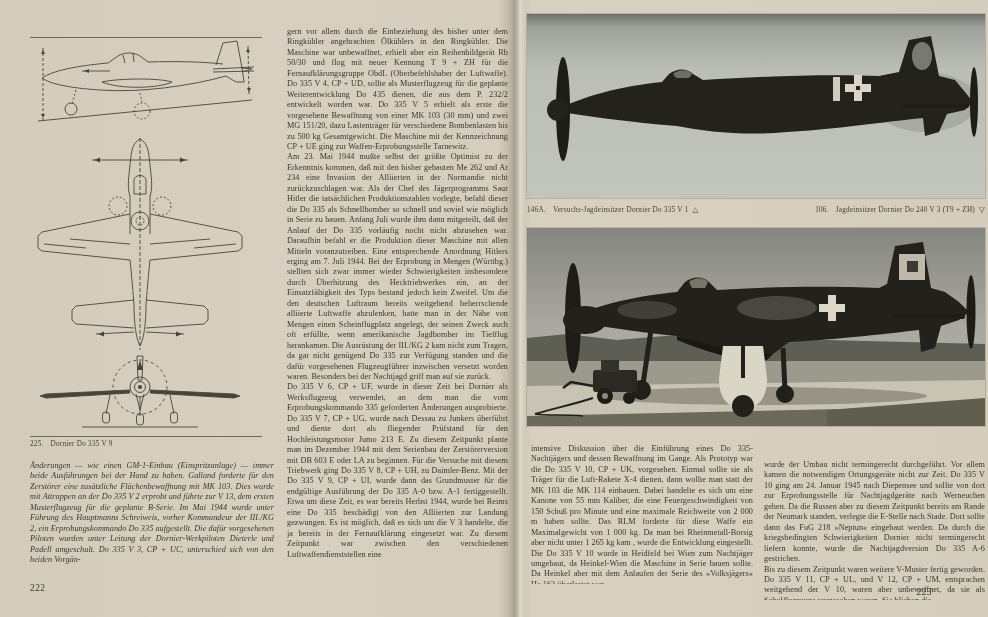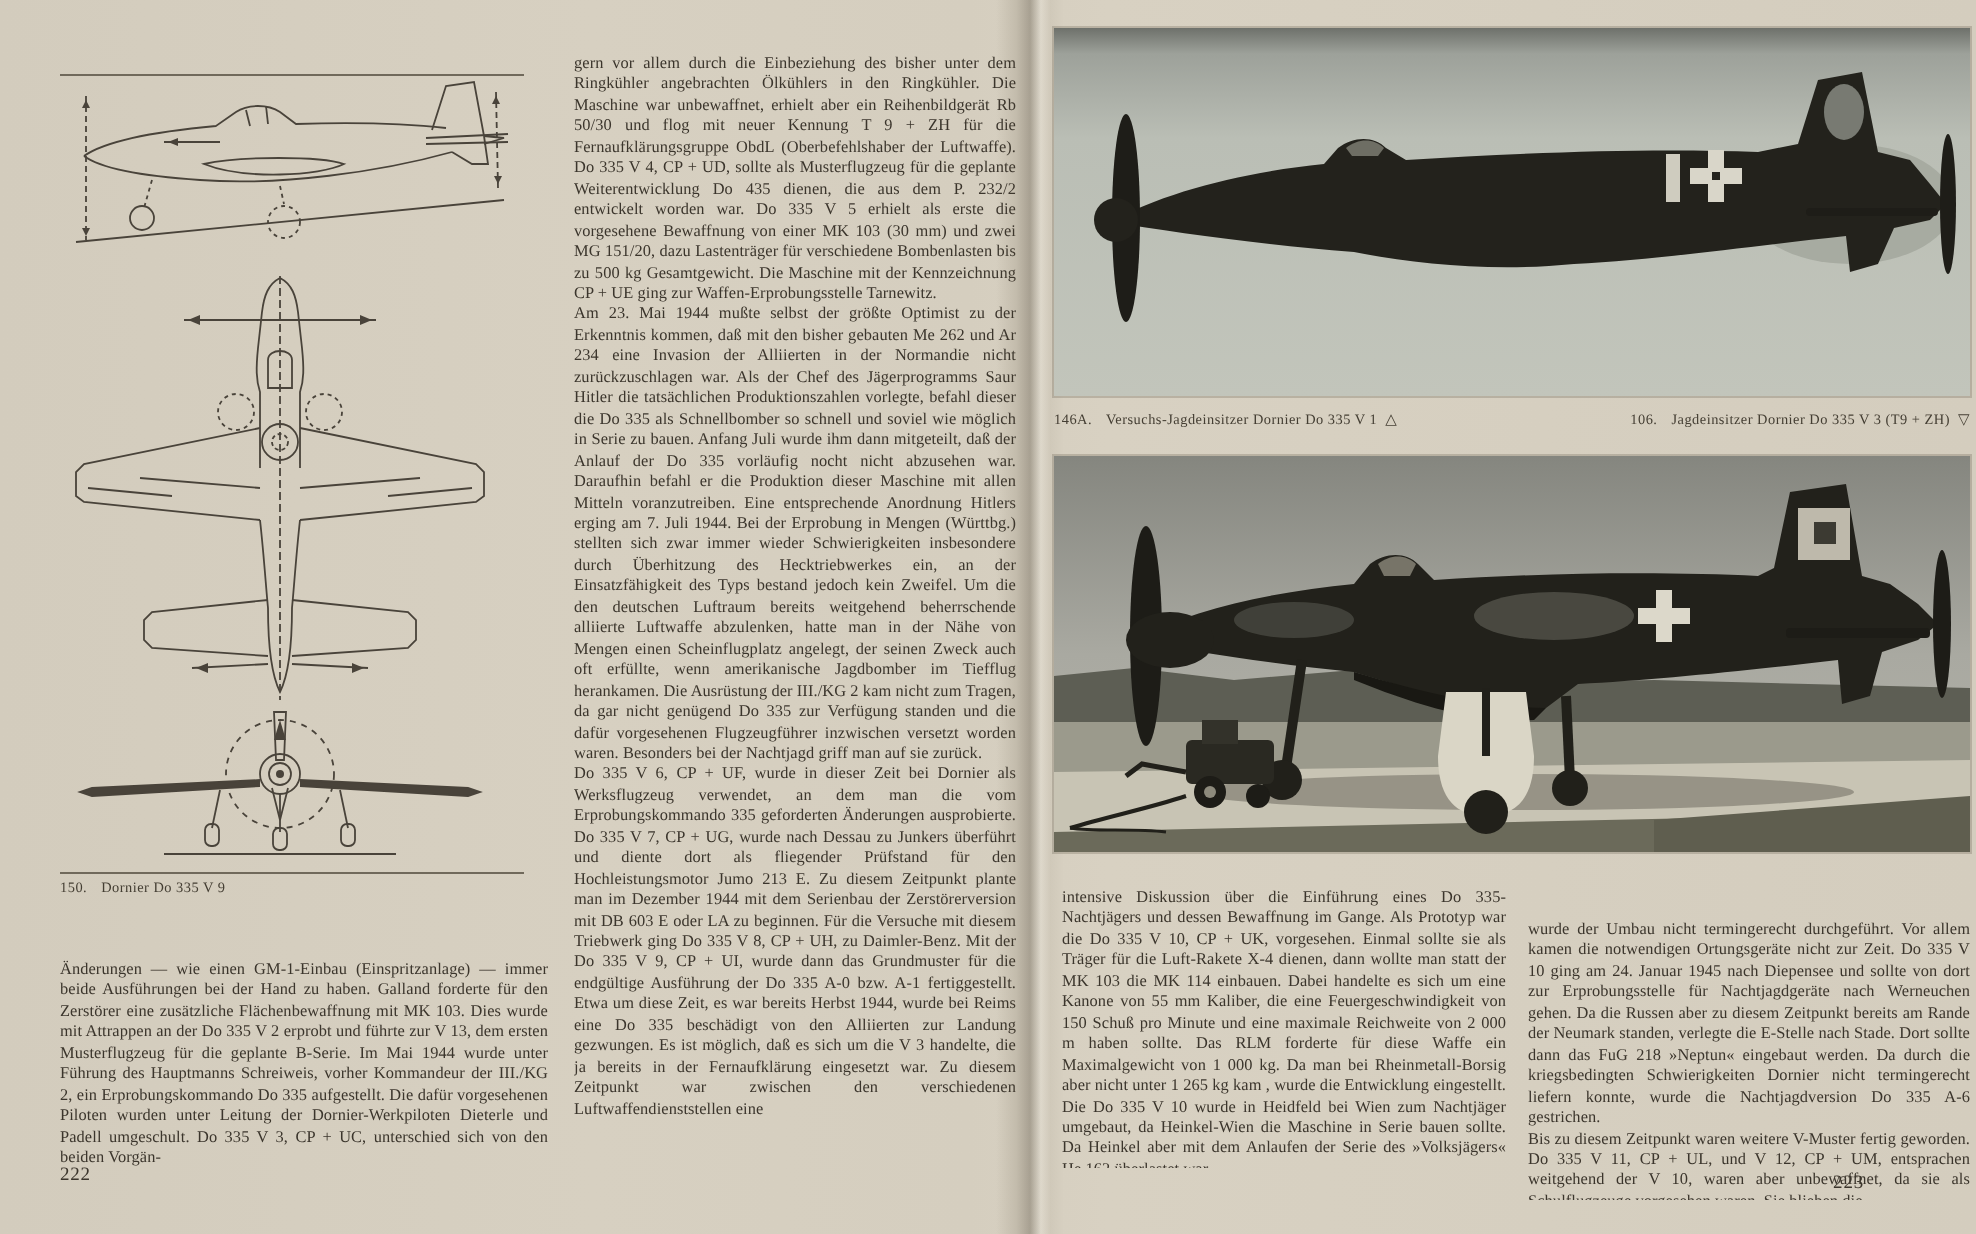--- a/index.html
+++ b/index.html
@@ -135,24 +135,24 @@
           <rect x="106.5" y="376" width="7" height="11" rx="3"></rect>
 
           <path d="M106 356 L110 372 L114 356"></path>
 
           <line x1="52" y1="389" x2="168" y2="389"></line>
         </g>
       </svg>
     </div>
 
     <div class="fig-caption" style="left:30px; top:440px;">
-      <span class="cap-label">150.</span><span>Dornier Do 335 V 9</span>
-    </div>
-
-    <div class="body-col" style="left:30px; top:480px; width:244px; height:119px;">
+      <span class="cap-label">225.</span><span>Dornier Do 335 V 9</span>
+    </div>
+
+    <div class="body-col" style="left:30px; top:461px; width:244px; height:119px;font-style:italic;">
       <p>Änderungen — wie einen GM-1-Einbau (Einspritzanlage) — immer beide Ausführungen bei der Hand zu haben. Galland forderte für den Zerstörer eine zusätzliche Flächenbewaffnung mit MK 103. Dies wurde mit Attrappen an der Do 335 V 2 erprobt und führte zur V 13, dem ersten Musterflugzeug für die geplante B-Serie. Im Mai 1944 wurde unter Führung des Hauptmanns Schreiweis, vorher Kommandeur der III./KG 2, ein Erprobungskommando Do 335 aufgestellt. Die dafür vorgesehenen Piloten wurden unter Leitung der Dornier-Werkpiloten Dieterle und Padell umgeschult. Do 335 V 3, CP + UC, unterschied sich von den beiden Vorgän-</p>
     </div>
 
     <div class="page-number" style="left:30px; top:583px;">222</div>
 
     <div class="body-col" style="left:287px; top:27px; width:221px; height:560px;">
       <p>gern vor allem durch die Einbeziehung des bisher unter dem Ringkühler angebrachten Ölkühlers in den Ringkühler. Die Maschine war unbewaffnet, erhielt aber ein Reihenbildgerät Rb 50/30 und flog mit neuer Kennung T 9 + ZH für die Fernaufklärungsgruppe ObdL (Oberbefehlshaber der Luftwaffe). Do 335 V 4, CP + UD, sollte als Musterflugzeug für die geplante Weiterentwicklung Do 435 dienen, die aus dem P. 232/2 entwickelt worden war. Do 335 V 5 erhielt als erste die vorgesehene Bewaffnung von einer MK 103 (30 mm) und zwei MG 151/20, dazu Lastenträger für verschiedene Bombenlasten bis zu 500 kg Gesamtgewicht. Die Maschine mit der Kennzeichnung CP + UE ging zur Waffen-Erprobungsstelle Tarnewitz.</p>
       <p>Am 23. Mai 1944 mußte selbst der größte Optimist zu der Erkenntnis kommen, daß mit den bisher gebauten Me 262 und Ar 234 eine Invasion der Alliierten in der Normandie nicht zurückzuschlagen war. Als der Chef des Jägerprogramms Saur Hitler die tatsächlichen Produktionszahlen vorlegte, befahl dieser die Do 335 als Schnellbomber so schnell und soviel wie möglich in Serie zu bauen. Anfang Juli wurde ihm dann mitgeteilt, daß der Anlauf der Do 335 vorläufig nocht nicht abzusehen war. Daraufhin befahl er die Produktion dieser Maschine mit allen Mitteln voranzutreiben. Eine entsprechende Anordnung Hitlers erging am 7. Juli 1944. Bei der Erprobung in Mengen (Württbg.) stellten sich zwar immer wieder Schwierigkeiten insbesondere durch Überhitzung des Hecktriebwerkes ein, an der Einsatzfähigkeit des Typs bestand jedoch kein Zweifel. Um die den deutschen Luftraum bereits weitgehend beherrschende alliierte Luftwaffe abzulenken, hatte man in der Nähe von Mengen einen Scheinflugplatz angelegt, der seinen Zweck auch oft erfüllte, wenn amerikanische Jagdbomber im Tiefflug herankamen. Die Ausrüstung der III./KG 2 kam nicht zum Tragen, da gar nicht genügend Do 335 zur Verfügung standen und die dafür vorgesehenen Flugzeugführer inzwischen versetzt worden waren. Besonders bei der Nachtjagd griff man auf sie zurück.</p>
       <p>Do 335 V 6, CP + UF, wurde in dieser Zeit bei Dornier als Werksflugzeug verwendet, an dem man die vom Erprobungskommando 335 geforderten Änderungen ausprobierte. Do 335 V 7, CP + UG, wurde nach Dessau zu Junkers überführt und diente dort als fliegender Prüfstand für den Hochleistungsmotor Jumo 213 E. Zu diesem Zeitpunkt plante man im Dezember 1944 mit dem Serienbau der Zerstörerversion mit DB 603 E oder LA zu beginnen. Für die Versuche mit diesem Triebwerk ging Do 335 V 8, CP + UH, zu Daimler-Benz. Mit der Do 335 V 9, CP + UI, wurde dann das Grundmuster für die endgültige Ausführung der Do 335 A-0 bzw. A-1 fertiggestellt. Etwa um diese Zeit, es war bereits Herbst 1944, wurde bei Reims eine Do 335 beschädigt von den Alliierten zur Landung gezwungen. Es ist möglich, daß es sich um die V 3 handelte, die ja bereits in der Fernaufklärung eingesetzt war. Zu diesem Zeitpunkt war zwischen den verschiedenen Luftwaffendienststellen eine</p>
     </div>
@@ -193,21 +193,21 @@
         <rect x="306" y="63" width="7" height="24" fill="#cfccbf"></rect>
 
         <ellipse cx="395" cy="42" rx="10" ry="14" fill="#8d9188" opacity="0.8"></ellipse>
       </svg>
     </div>
 
     <div class="fig-caption" style="left:527px; top:205px;">
       <span class="cap-label">146A.</span><span>Versuchs-Jagdeinsitzer Dornier Do 335 V 1</span><span class="cap-marker">△</span>
     </div>
     <div class="fig-caption" style="left:700px; top:205px; width:285px; text-align:right;">
-      <span class="cap-label">106.</span><span>Jagdeinsitzer Dornier Do 335 V 3 (T9 + ZH)</span><span class="cap-marker">▽</span>
+      <span class="cap-label">106.</span><span>Jagdeinsitzer Dornier Do 240 V 3 (T9 + ZH)</span><span class="cap-marker">▽</span>
     </div>
 
     <div class="photo" style="left:527px; top:228px; width:458px; height:198px;">
       <svg width="458" height="198" viewBox="0 0 458 198">
         <defs>
           <linearGradient id="sky2" x1="0" y1="0" x2="0" y2="1">
             <stop offset="0" stop-color="#85867f"></stop>
             <stop offset="0.5" stop-color="#a9a9a1"></stop>
             <stop offset="1" stop-color="#b3b2a8"></stop>
           </linearGradient>

